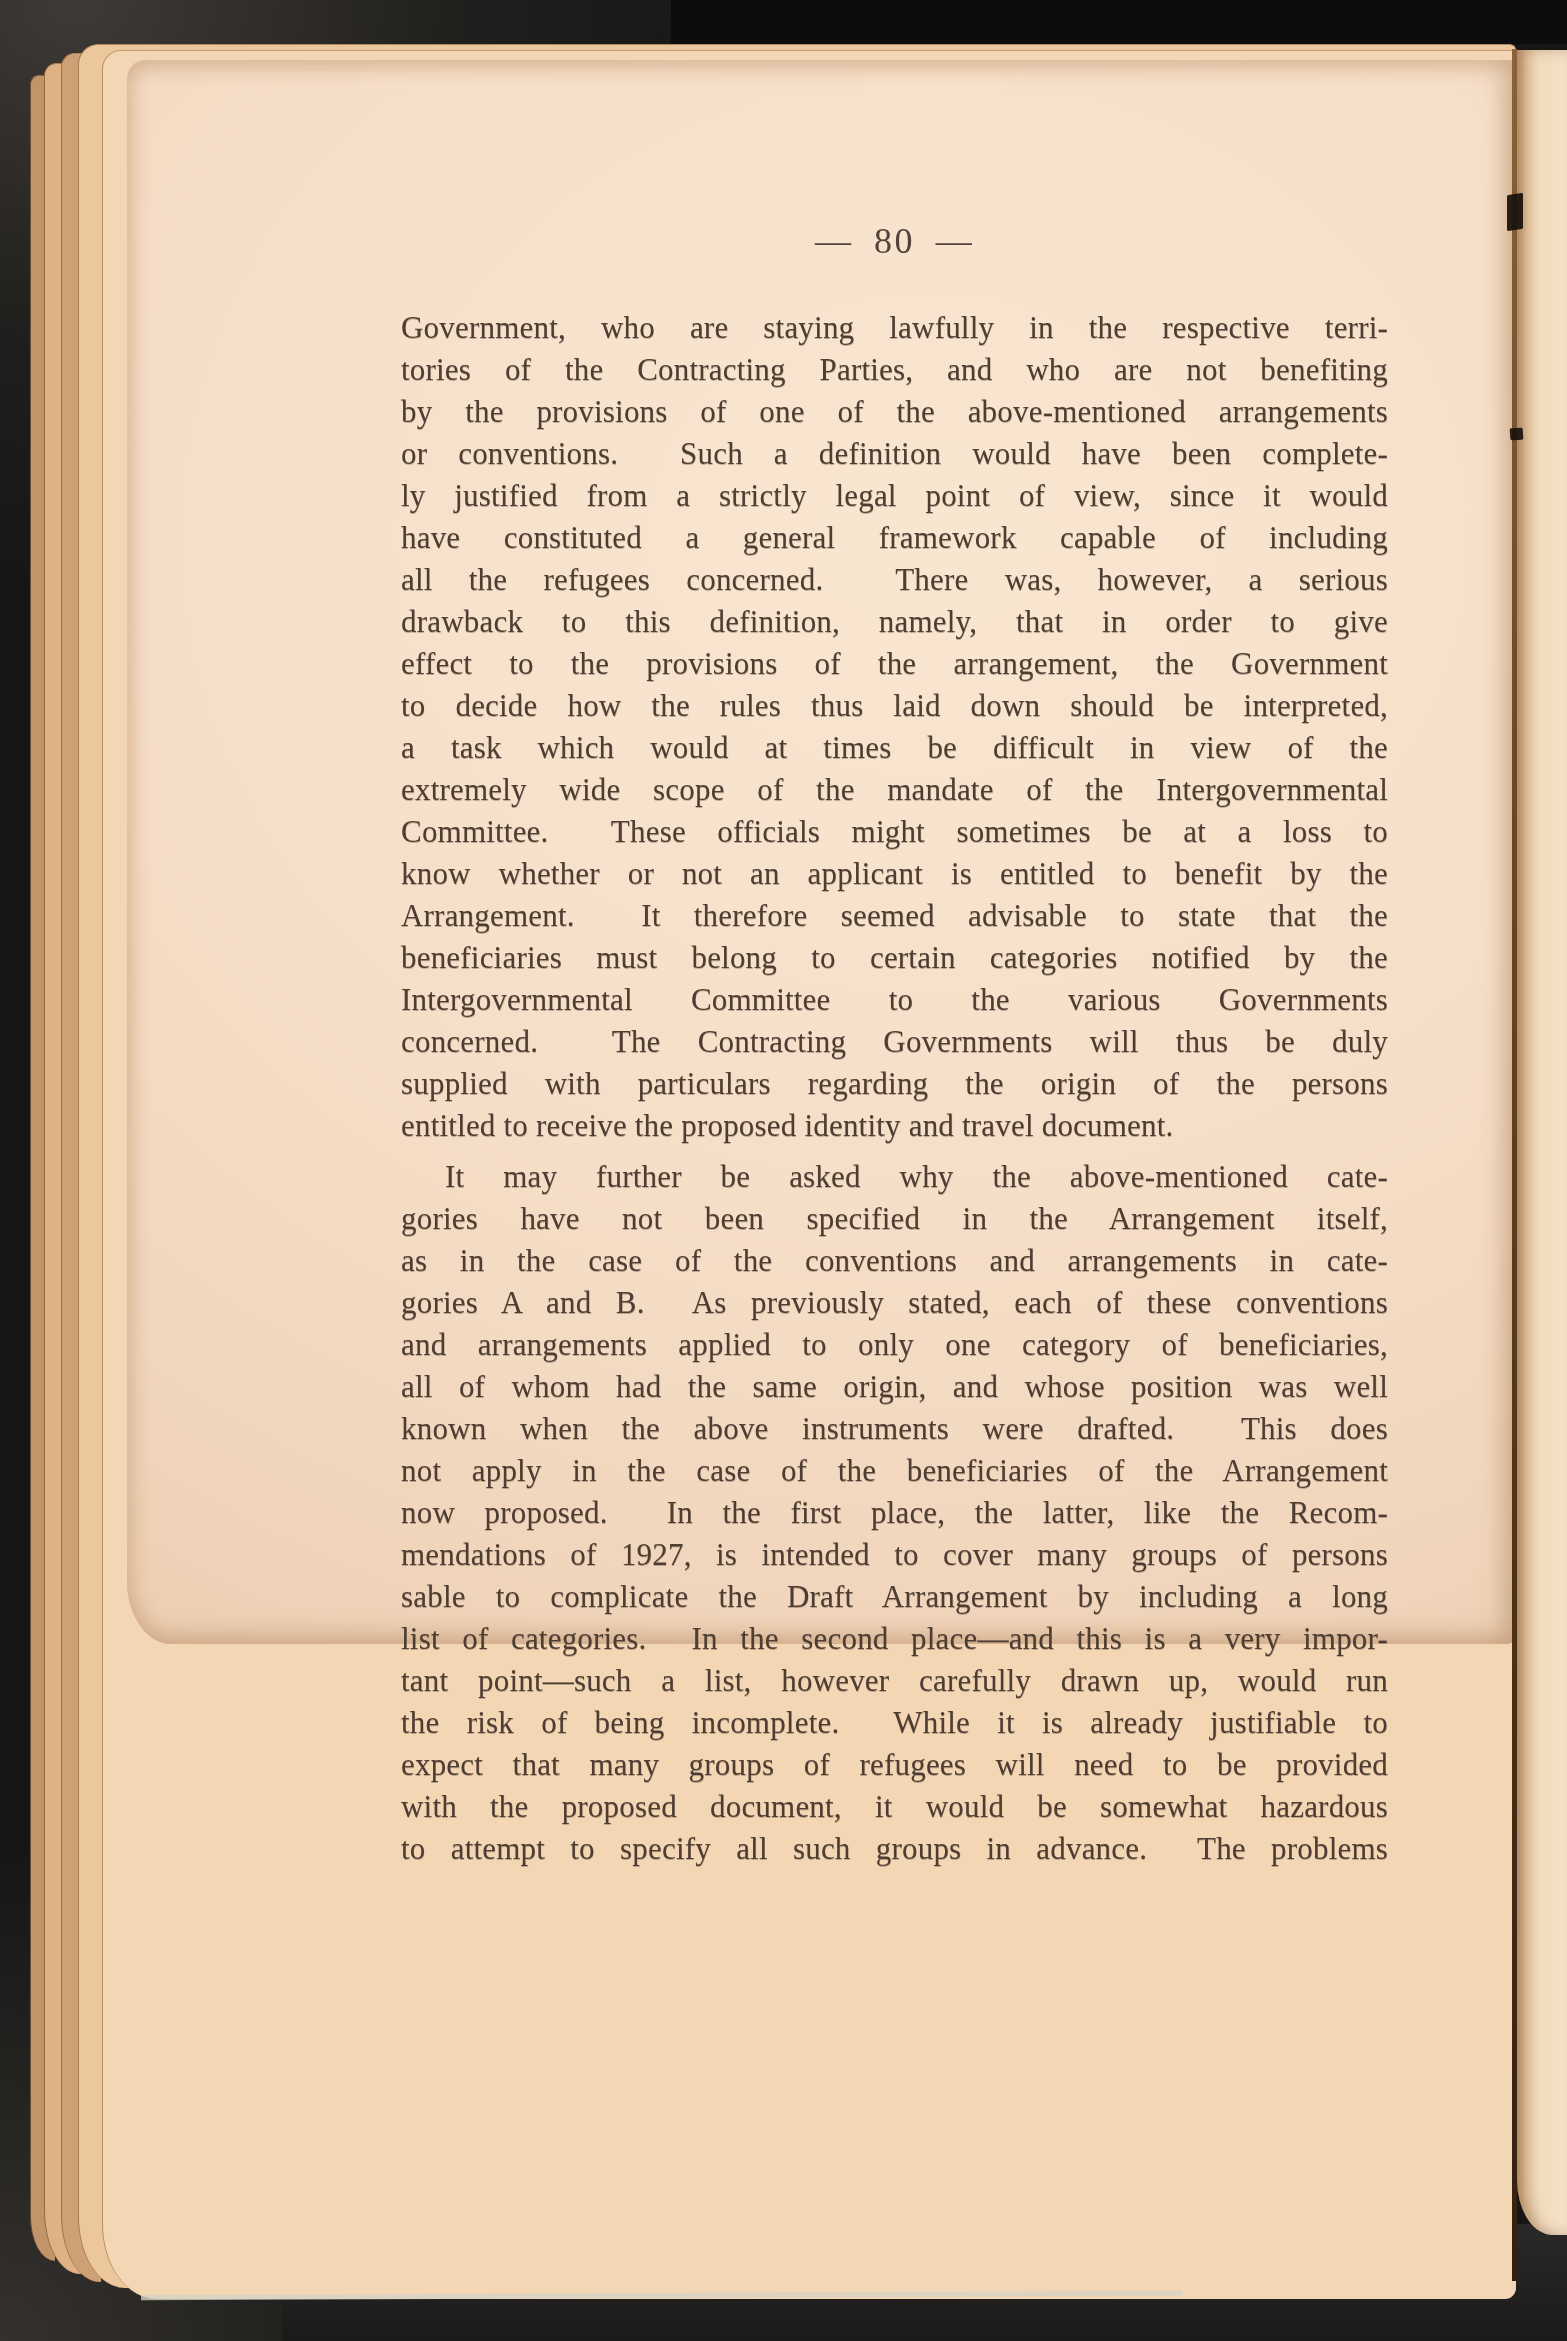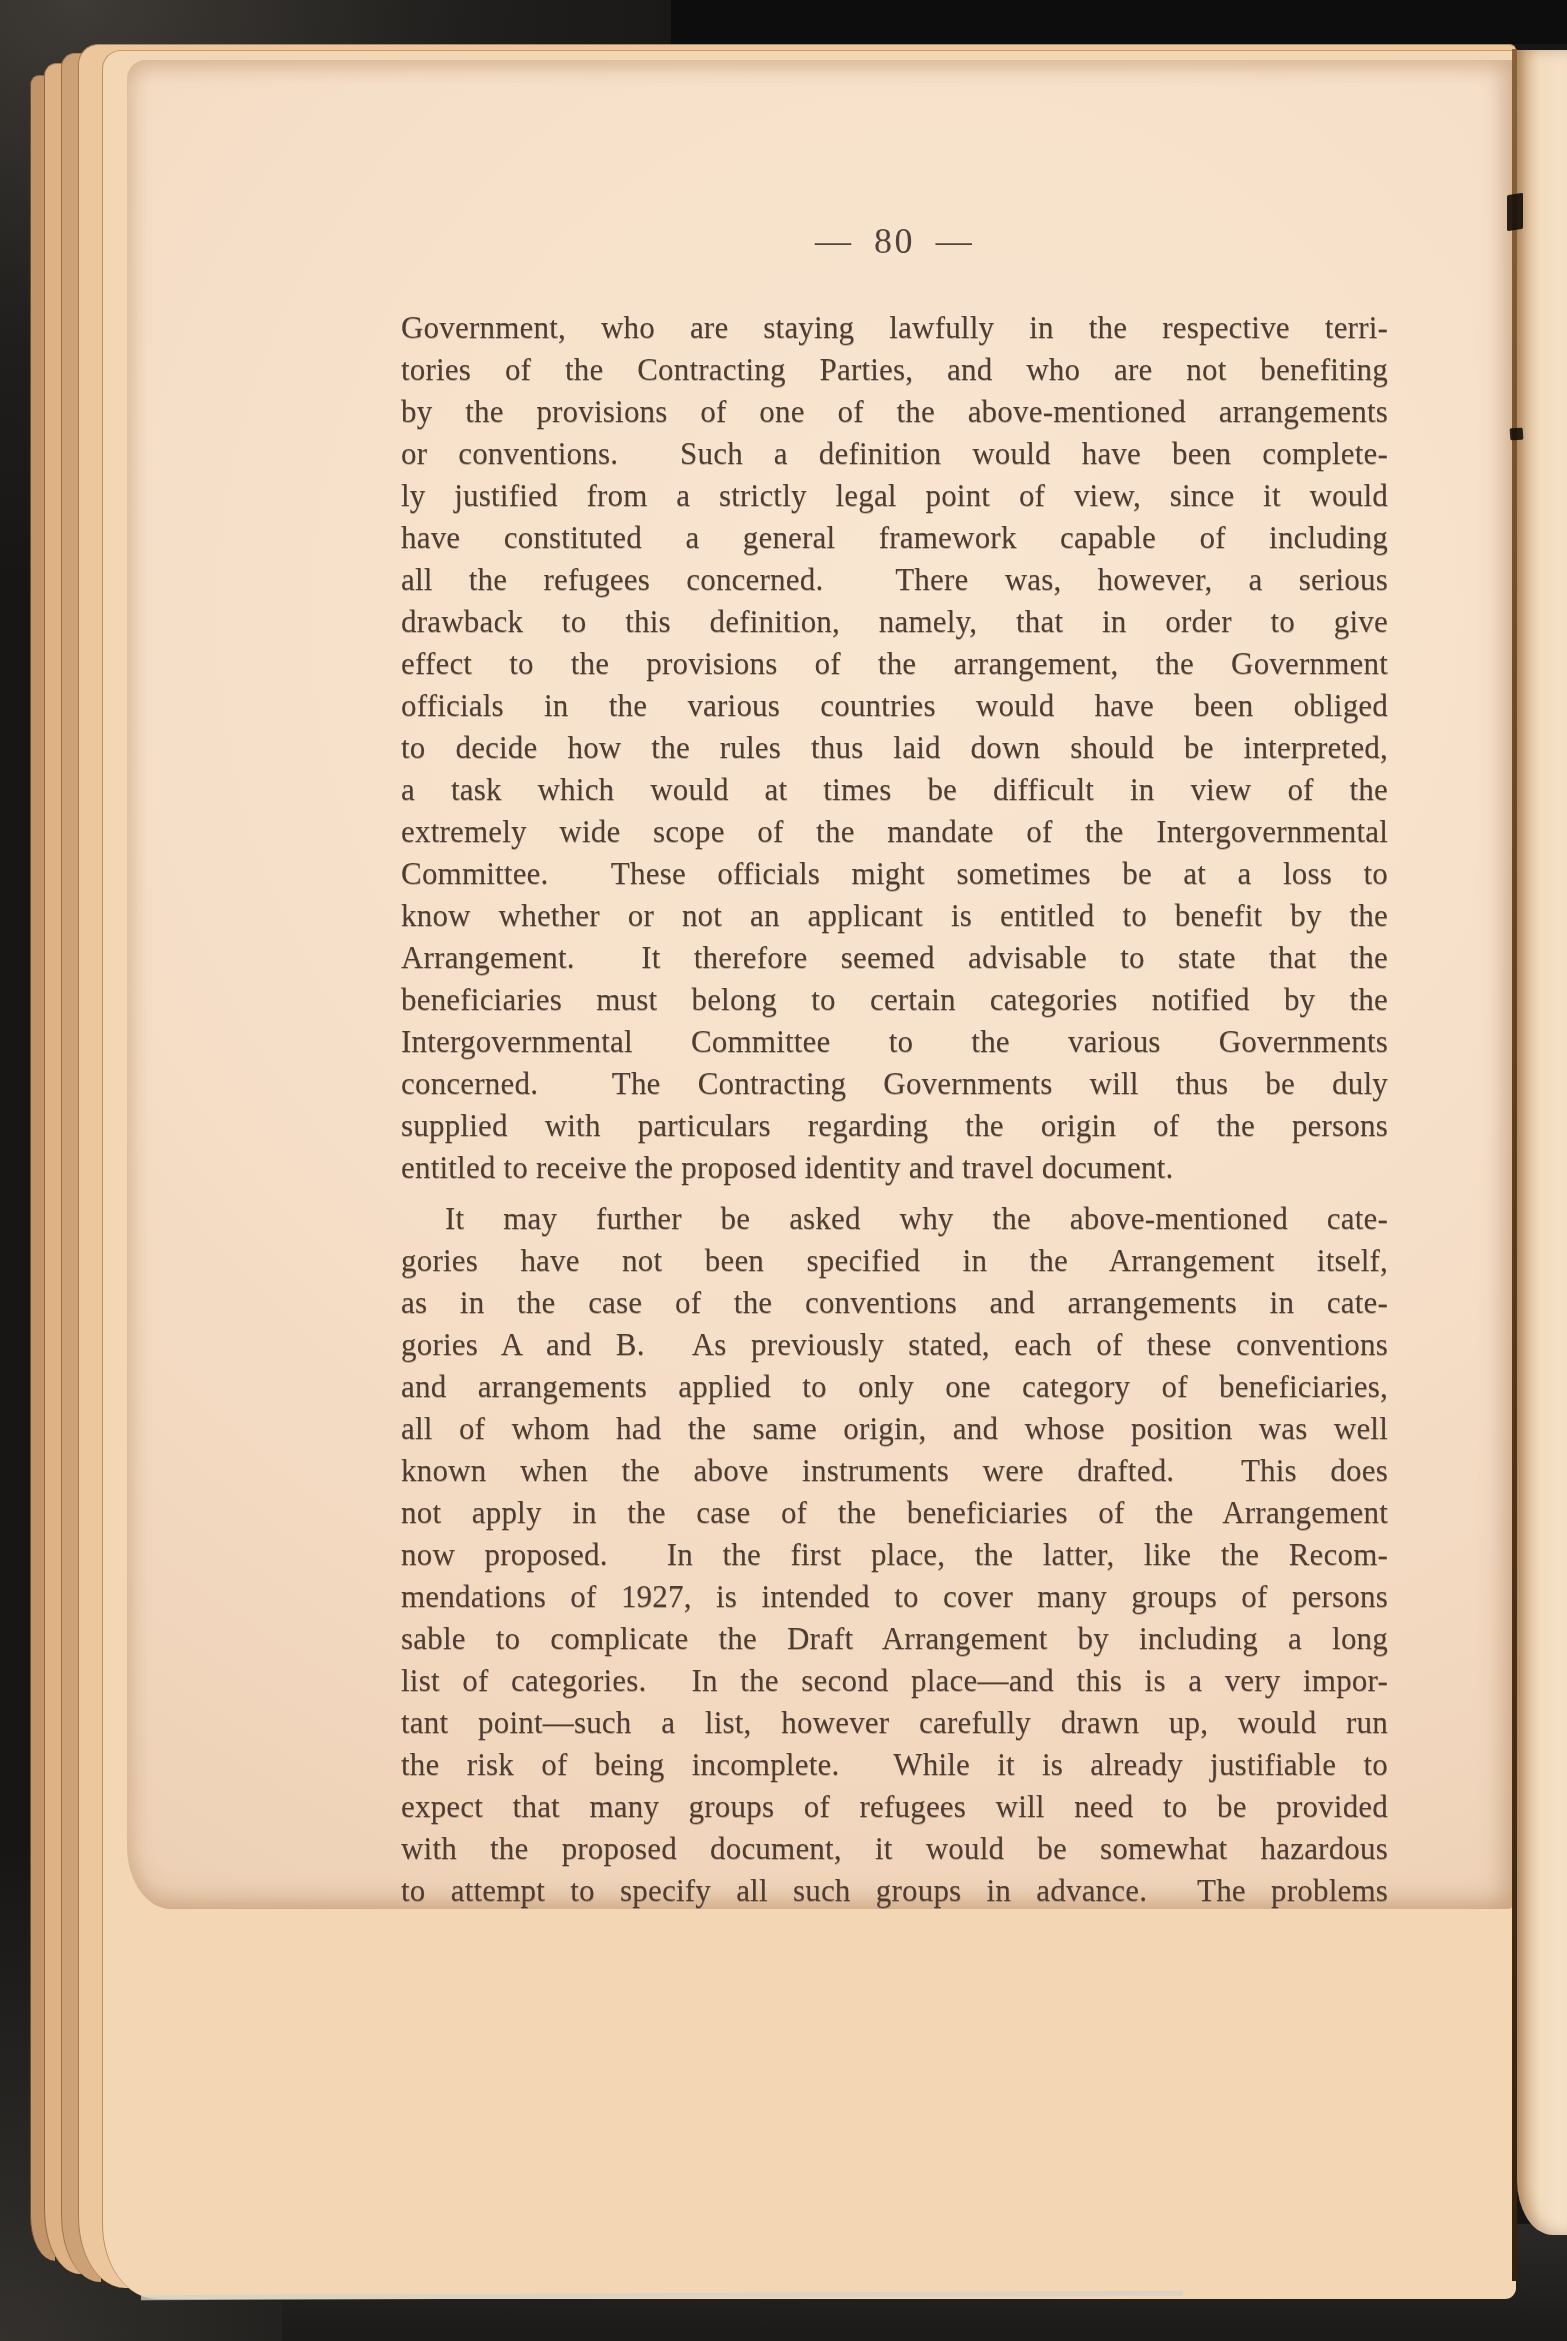--- a/index.html
+++ b/index.html
@@ -37,21 +37,21 @@
   .under2 { position:absolute; left:78px; top:44px; width:1437px; height:2243px; z-index:2;
         background:#ecc79e; border-left:1.6px solid #aa7b4e; border-top:0.8px solid #b08a5e;
         border-radius:20.4px 6.3px 11px 47px / 20.4px 6.3px 11px 71px; }
   .under1 { position:absolute; left:102px; top:50px; width:1413px; height:2248px; z-index:3;
         background:#f3d6b4; border-left:1.6px solid #b98f60; border-top:0.8px solid #c69c6c;
         border-radius:19px 4.7px 11px 55px / 19px 4.7px 11px 75px; }
   .bottom-hairline { position:absolute; left:141px; top:2293px; width:1042px; height:4.7px; z-index:3;
         background:#d6d2c6; opacity:.8; transform:rotate(-0.25deg); }
 
   
-  .page-main { position:absolute; left:127px; top:60px; width:1388px; height:1849px; z-index:4;
+  .page-main { position:absolute; left:127px; top:60px; width:1388px; height:1584px; z-index:4;
     background: radial-gradient(ellipse 120% 90% at 58% 30%, #f9e6d1 0%, #f6dfc9 45%, #f0d5bb 78%, #e9cbae 100%);
     border-radius:19px 4.7px 7.8px 44px / 19px 4.7px 7.8px 63px;
     box-shadow:
       inset 0 11px 17px rgba(200,160,120,0.28),
       inset -14px 0 22px rgba(160,115,75,0.30),
       inset 0 -12.5px 22px rgba(185,140,100,0.30),
       inset 9.4px 0 15.7px rgba(210,170,130,0.18);
   }
 
   .page-number { position:absolute; left:265px; top:160px; width:1005px;
@@ -99,21 +99,20 @@
         <div class="paragraph">
           <div class="line">Government, who are staying lawfully in the respective terri-</div>
           <div class="line">tories of the Contracting Parties, and who are not benefiting</div>
           <div class="line">by the provisions of one of the above-mentioned arrangements</div>
           <div class="line">or conventions.  Such a definition would have been complete-</div>
           <div class="line">ly justified from a strictly legal point of view, since it would</div>
           <div class="line">have constituted a general framework capable of including</div>
           <div class="line">all the refugees concerned.  There was, however, a serious</div>
           <div class="line">drawback to this definition, namely, that in order to give</div>
           <div class="line">effect to the provisions of the arrangement, the Government</div>
-          <div class="line">officials in the various countries would have been obliged</div>
           <div class="line">to decide how the rules thus laid down should be interpreted,</div>
           <div class="line">a task which would at times be difficult in view of the</div>
           <div class="line">extremely wide scope of the mandate of the Intergovernmental</div>
           <div class="line">Committee.  These officials might sometimes be at a loss to</div>
           <div class="line">know whether or not an applicant is entitled to benefit by the</div>
           <div class="line">Arrangement.  It therefore seemed advisable to state that the</div>
           <div class="line">beneficiaries must belong to certain categories notified by the</div>
           <div class="line">Intergovernmental Committee to the various Governments</div>
           <div class="line">concerned.  The Contracting Governments will thus be duly</div>
           <div class="line">supplied with particulars regarding the origin of the persons</div>

